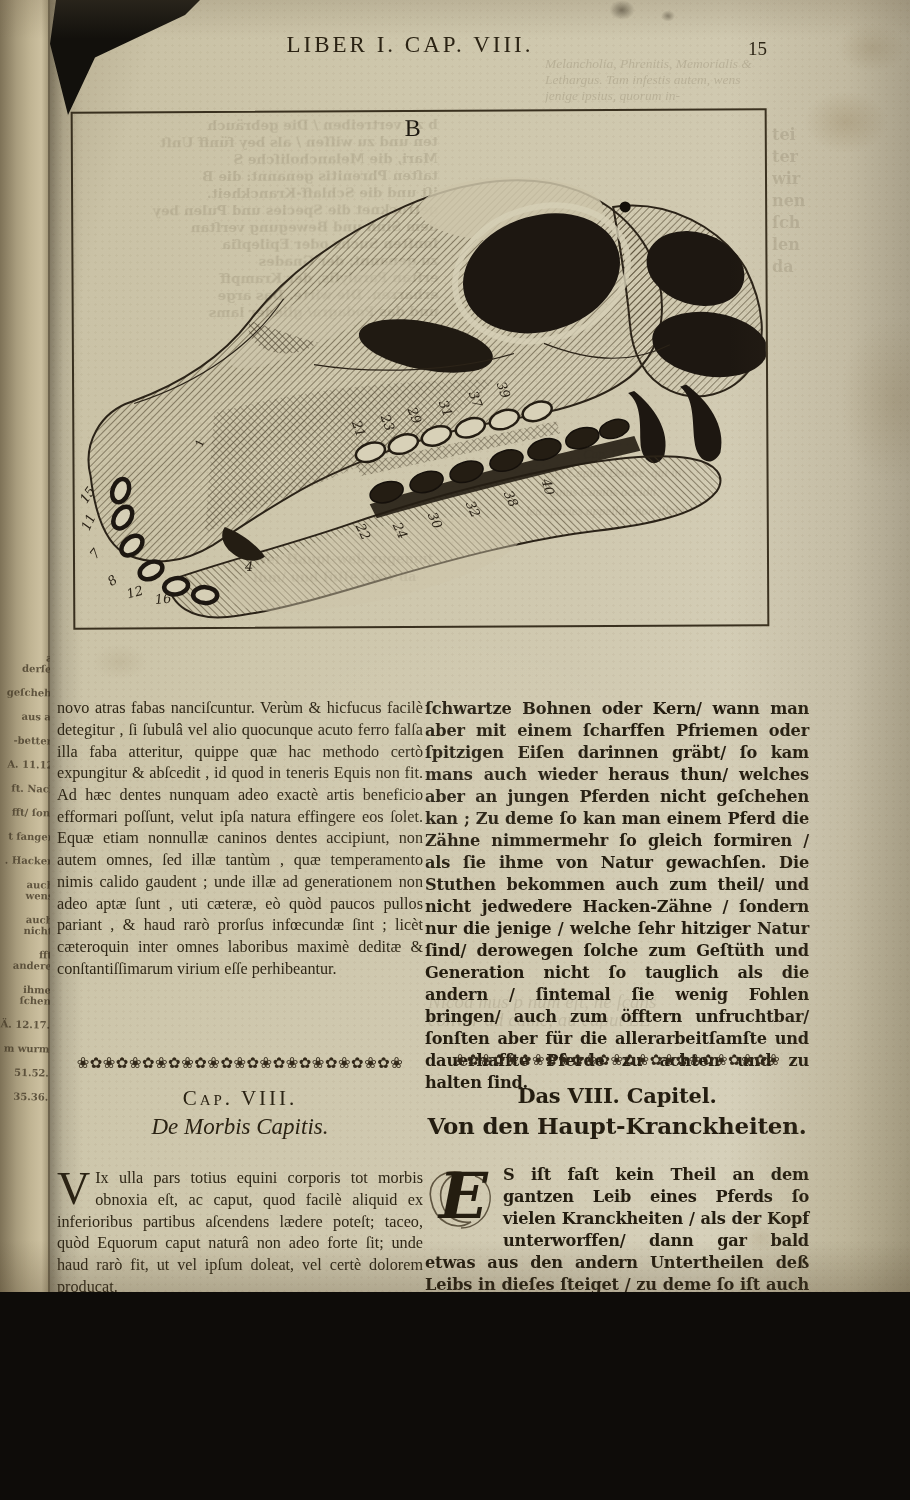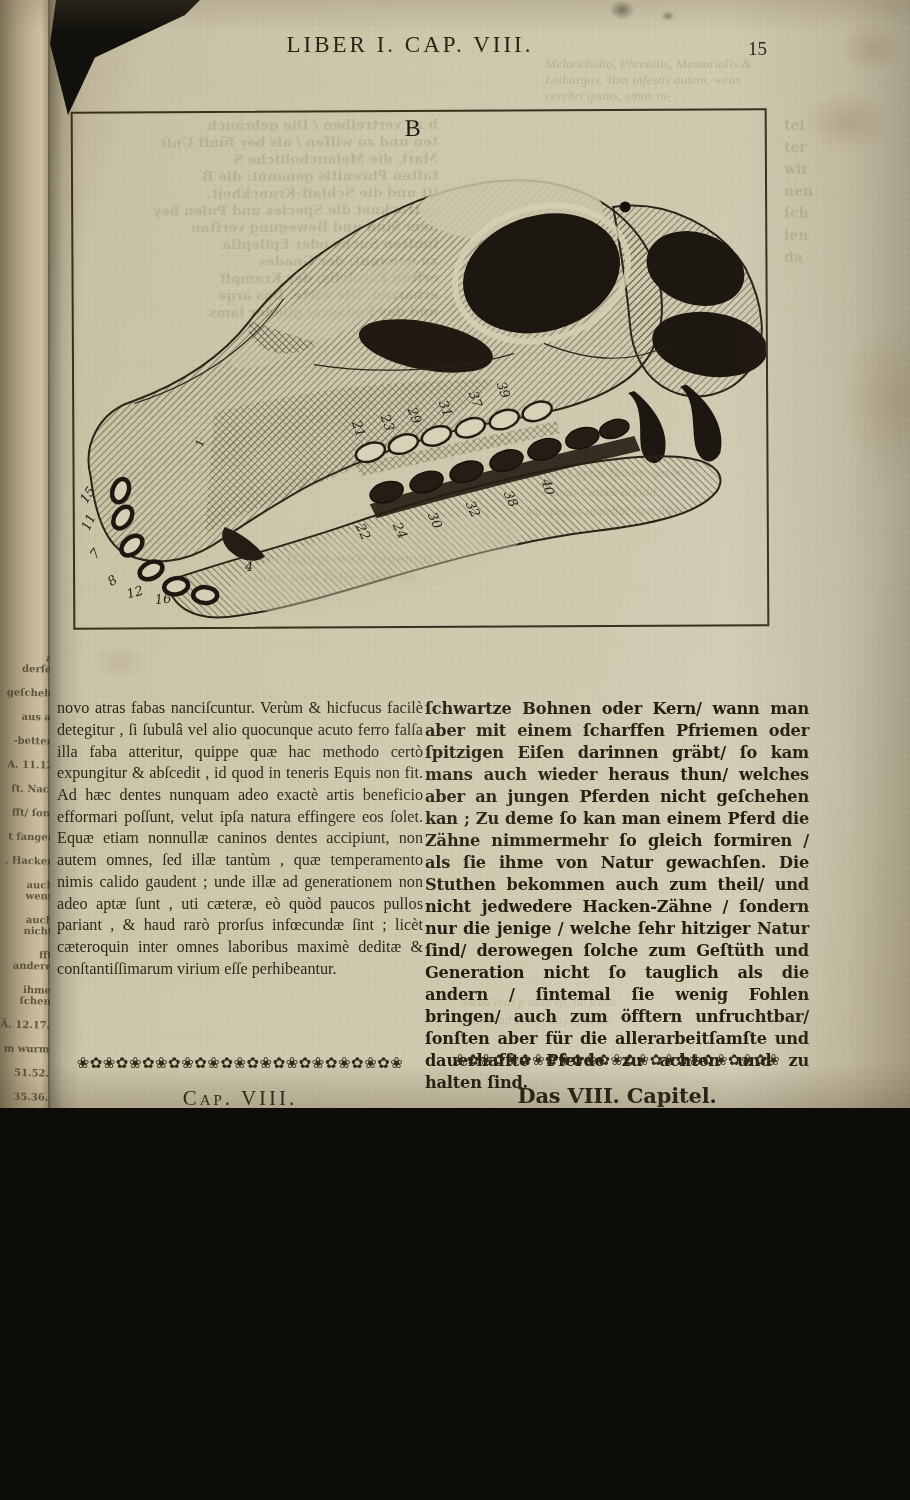--- a/index.html
+++ b/index.html
@@ -1,16 +1,16 @@
 <!DOCTYPE html>
 <html><head>
 <meta charset="utf-8">
 <style>
   html,body{margin:0;padding:0;background:#0e0c09;}
-  .photo{position:relative;width:910px;height:1108px;overflow:hidden;
+  .photo{position:relative;width:910px;height:1292px;overflow:hidden;
          font-family:"Liberation Serif",serif;background:#14b8a6;}
   
   .page{position:absolute;left:50px;top:0;width:860px;height:1500px;
         background:linear-gradient(105deg,#b4aa8d 0%,#cac2a6 9%,#cec7ac 30%,#d0c9b0 55%,#d6d0ba 78%,#cbc4a8 92%,#b3aa8c 100%);}
   .page::after{content:"";position:absolute;inset:0;
         background-image:radial-gradient(rgba(110,90,55,.06) 1px,transparent 1.4px);
         background-size:7px 7px;pointer-events:none;}
   .prev-page{position:absolute;left:0;top:0;width:55px;height:1500px;
         background:linear-gradient(to right,#7e7257 0%,#a89c7d 30%,#c0b493 55%,#ccc0a0 75%,#9a8e6f 92%,#5f5540 100%);}
   .gutter{position:absolute;left:48px;top:0;width:34px;height:1500px;pointer-events:none;
@@ -47,23 +47,23 @@
   .bleed{position:absolute;color:#4a3d26;pointer-events:none;filter:blur(.45px);z-index:2;}
   .mirror{transform:scaleX(-1);}
   .bleed div{white-space:nowrap;overflow:hidden;}
   .b-top{left:545px;top:56px;width:315px;font-size:13.5px;line-height:16px;opacity:.17;font-style:italic;}
   .b-frame-left{left:30px;top:4px;width:335px;font-size:13.5px;line-height:17px;opacity:.14;
         font-family:"DejaVu Serif",serif;font-weight:bold;}
   .b-frame-lower{left:388px;top:333px;width:285px;font-size:13px;line-height:19px;opacity:.14;
         font-style:italic;text-align:center;}
   .b-frame-lower-de{left:178px;top:438px;width:250px;font-size:13px;line-height:18px;opacity:.13;
         font-family:"DejaVu Serif",serif;font-weight:bold;}
-  .b-right-margin{left:772px;top:114px;width:70px;font-size:14px;line-height:22px;opacity:.14;
-        font-family:"DejaVu Serif",serif;font-weight:bold;margin-left:12px;}
-  .b-mid-right{left:460px;top:993px;width:360px;font-size:13px;line-height:18px;opacity:.12;font-style:italic;}
+  .b-right-margin{left:772px;top:124px;width:70px;font-size:16px;line-height:22px;opacity:.14;
+        font-family:"DejaVu Serif",serif;font-weight:bold;}
+  .b-mid-right{left:428px;top:993px;width:360px;font-size:19px;line-height:18px;opacity:.12;font-style:italic;}
   
   .latin{font-family:"Liberation Serif",serif;color:#2f2717;}
   .fraktur{font-family:"DejaVu Serif",serif;font-weight:bold;color:#241d10;letter-spacing:-.2px;}
   .para{position:absolute;text-align:justify;}
   .p-l1{left:57px;top:682px;width:366px;font-size:16.2px;line-height:21.7px;}
   .p-r1{left:425px;top:682px;width:384px;font-size:16.2px;line-height:22px;}
   .orn{position:absolute;width:366px;text-align:center;font-family:"DejaVu Sans",sans-serif;
         font-size:15px;letter-spacing:.5px;color:#33291a;white-space:nowrap;overflow:hidden;}
   .orn-l{left:57px;top:1054px;}
   .orn-r{left:425px;top:1051px;width:384px;}
@@ -111,21 +111,21 @@
       <div>51.52.</div>
       <div>35.36.</div>
     </div>
   </div>
 
   <div class="page"></div>
 
   <div class="bleed b-top">
     <div>Melancholia, Phrenitis, Memorialis &amp;</div>
     <div>Lethargus.  Tam infestis autem, wens</div>
-    <div>cerebri ipsius, sinus in-</div>
+    <div>jenige ipsius, quorum in-</div>
   </div>
   <div class="bleed b-right-margin">
     <div>tei</div>
     <div>ter</div>
     <div>wir</div>
     <div>nen</div>
     <div>ſch</div>
     <div>len</div>
     <div>da</div>
   </div>

